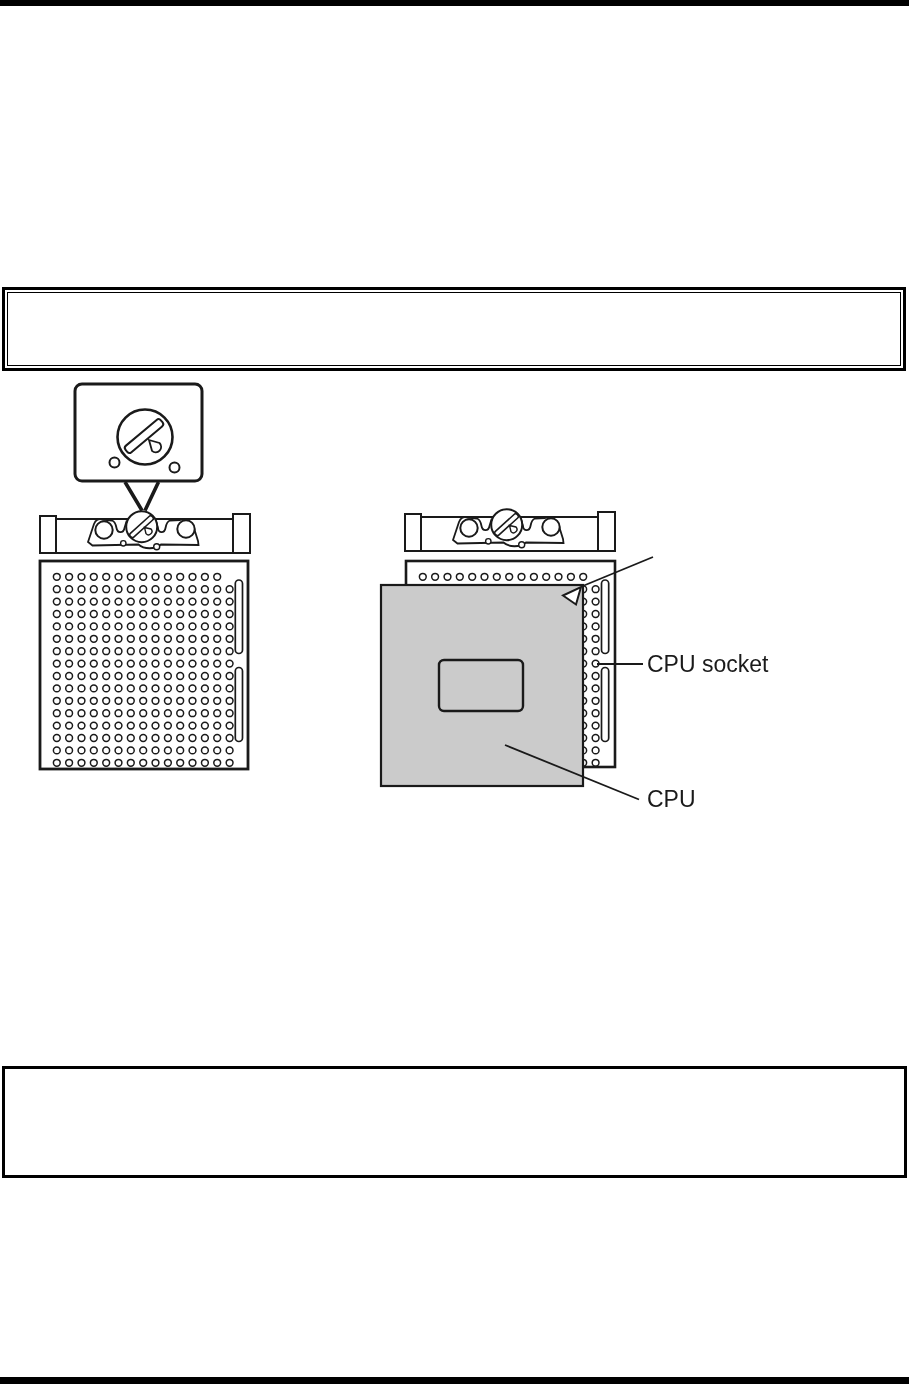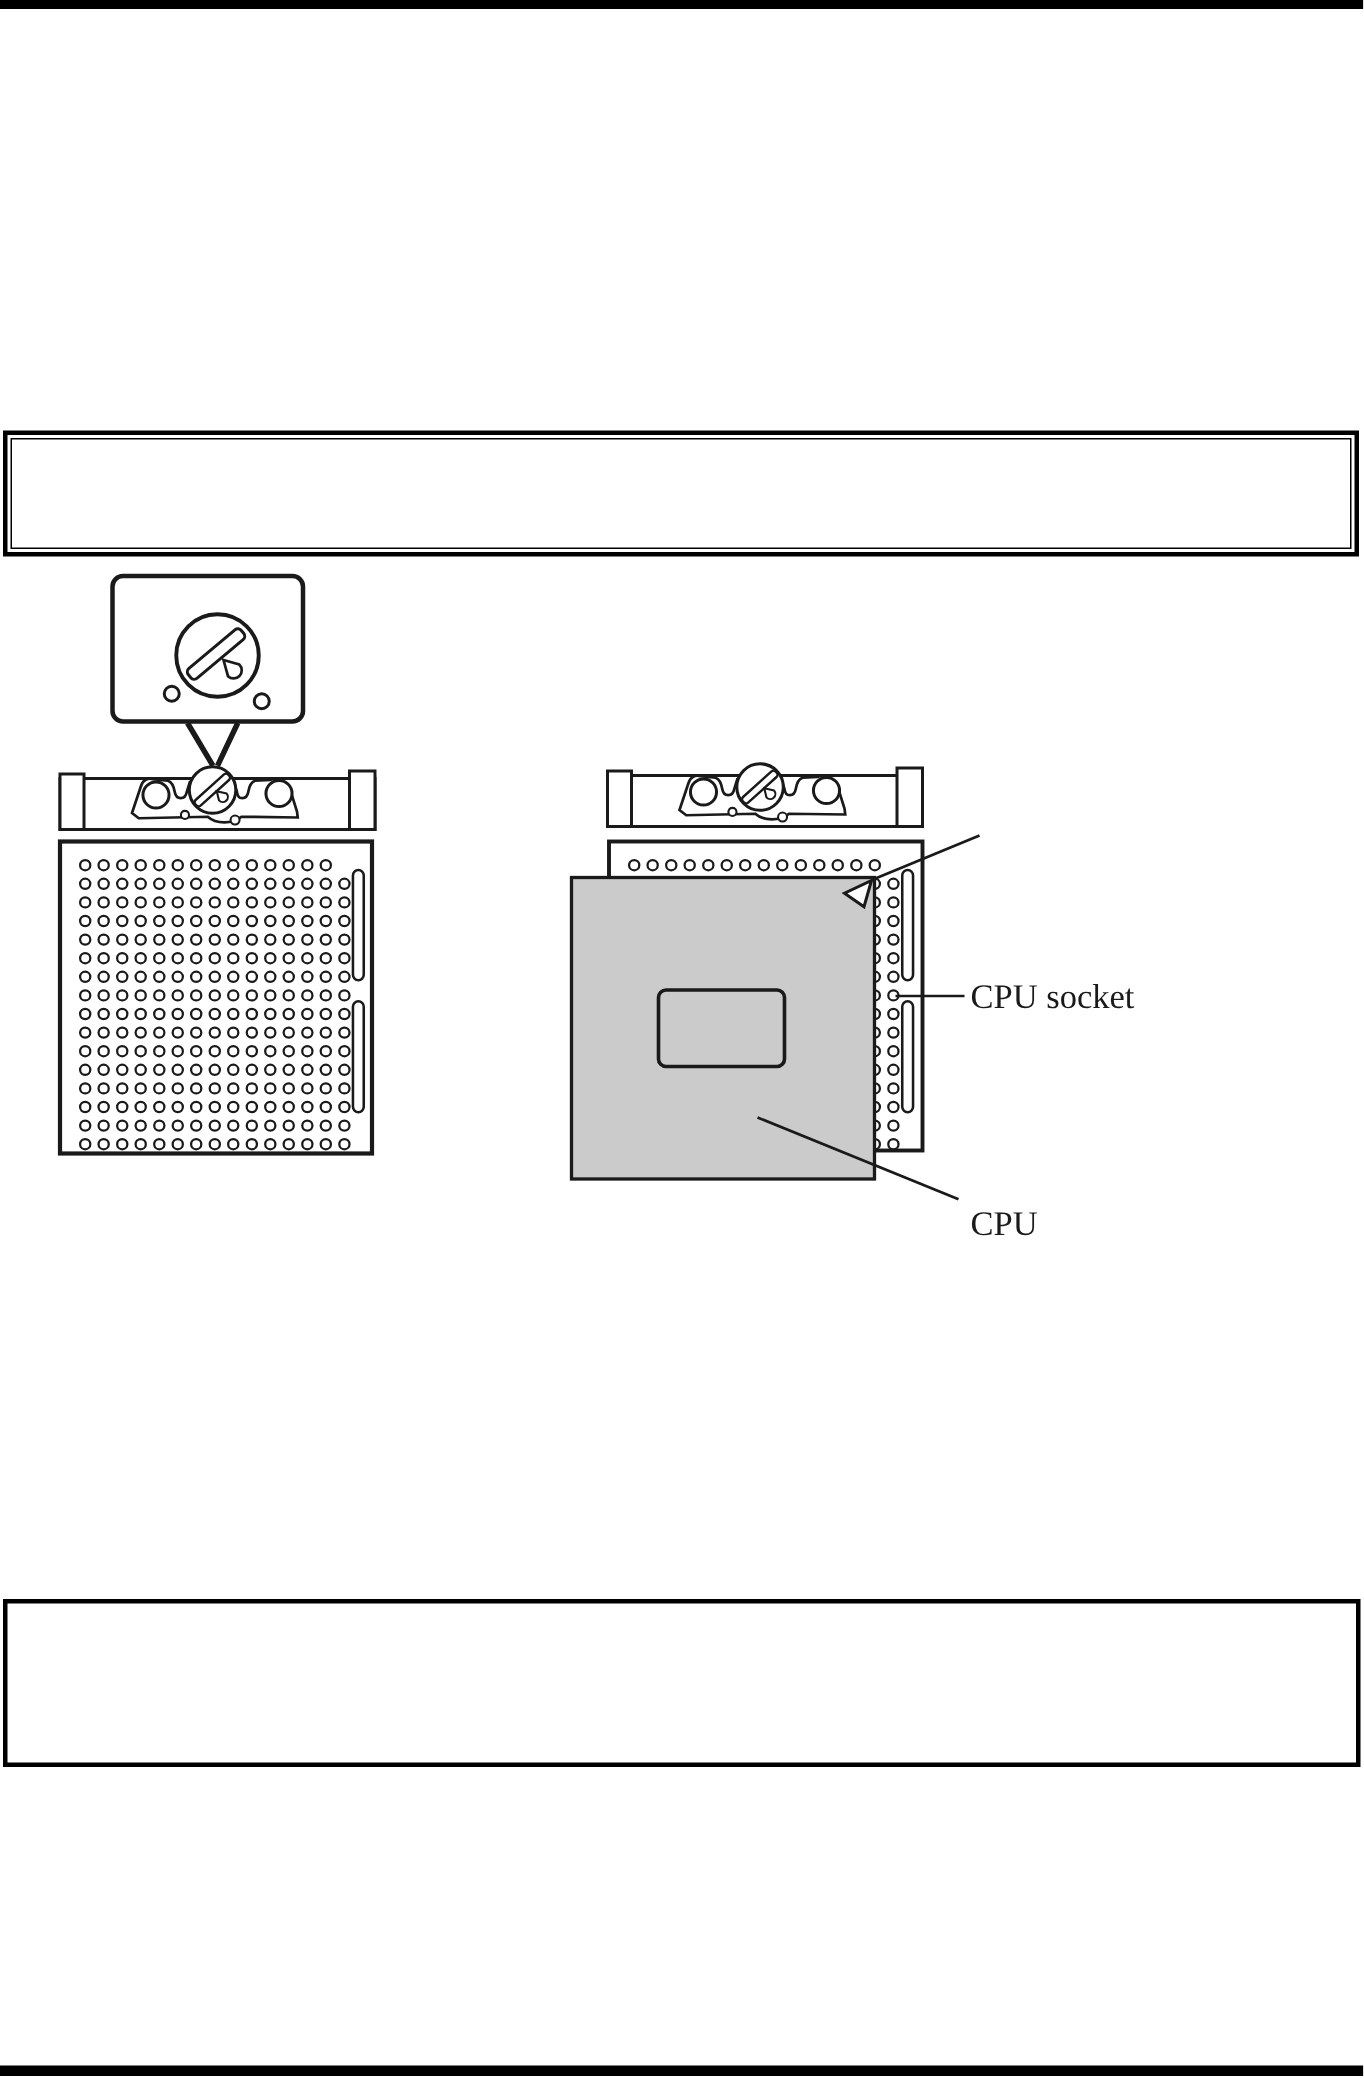--- a/index.html
+++ b/index.html
@@ -25,24 +25,23 @@
     position:absolute;left:2px;top:1066px;width:899px;height:106px;
     border:3px solid #000;background:#fff;
   }
   #figure-svg{position:absolute;left:0;top:0;}
   .fig-label{
     position:absolute;
     color:#1a1a1a;
     font-size:23px;
     line-height:1;
     white-space:nowrap;
-    font-family:Liberation Serif, serif;
   }
   #label-cpu-socket{left:647px;top:653px;}
-  #label-cpu{left:647px;top:788px;margin-top:16px;}
+  #label-cpu{left:647px;top:788px;}
 </style>
 </head>
 <body>
 
 <div id="page">
 
   <div id="top-rule" class="rule"></div>
 
   <div id="note-box-top">
     <div id="note-box-top-inner"></div>

